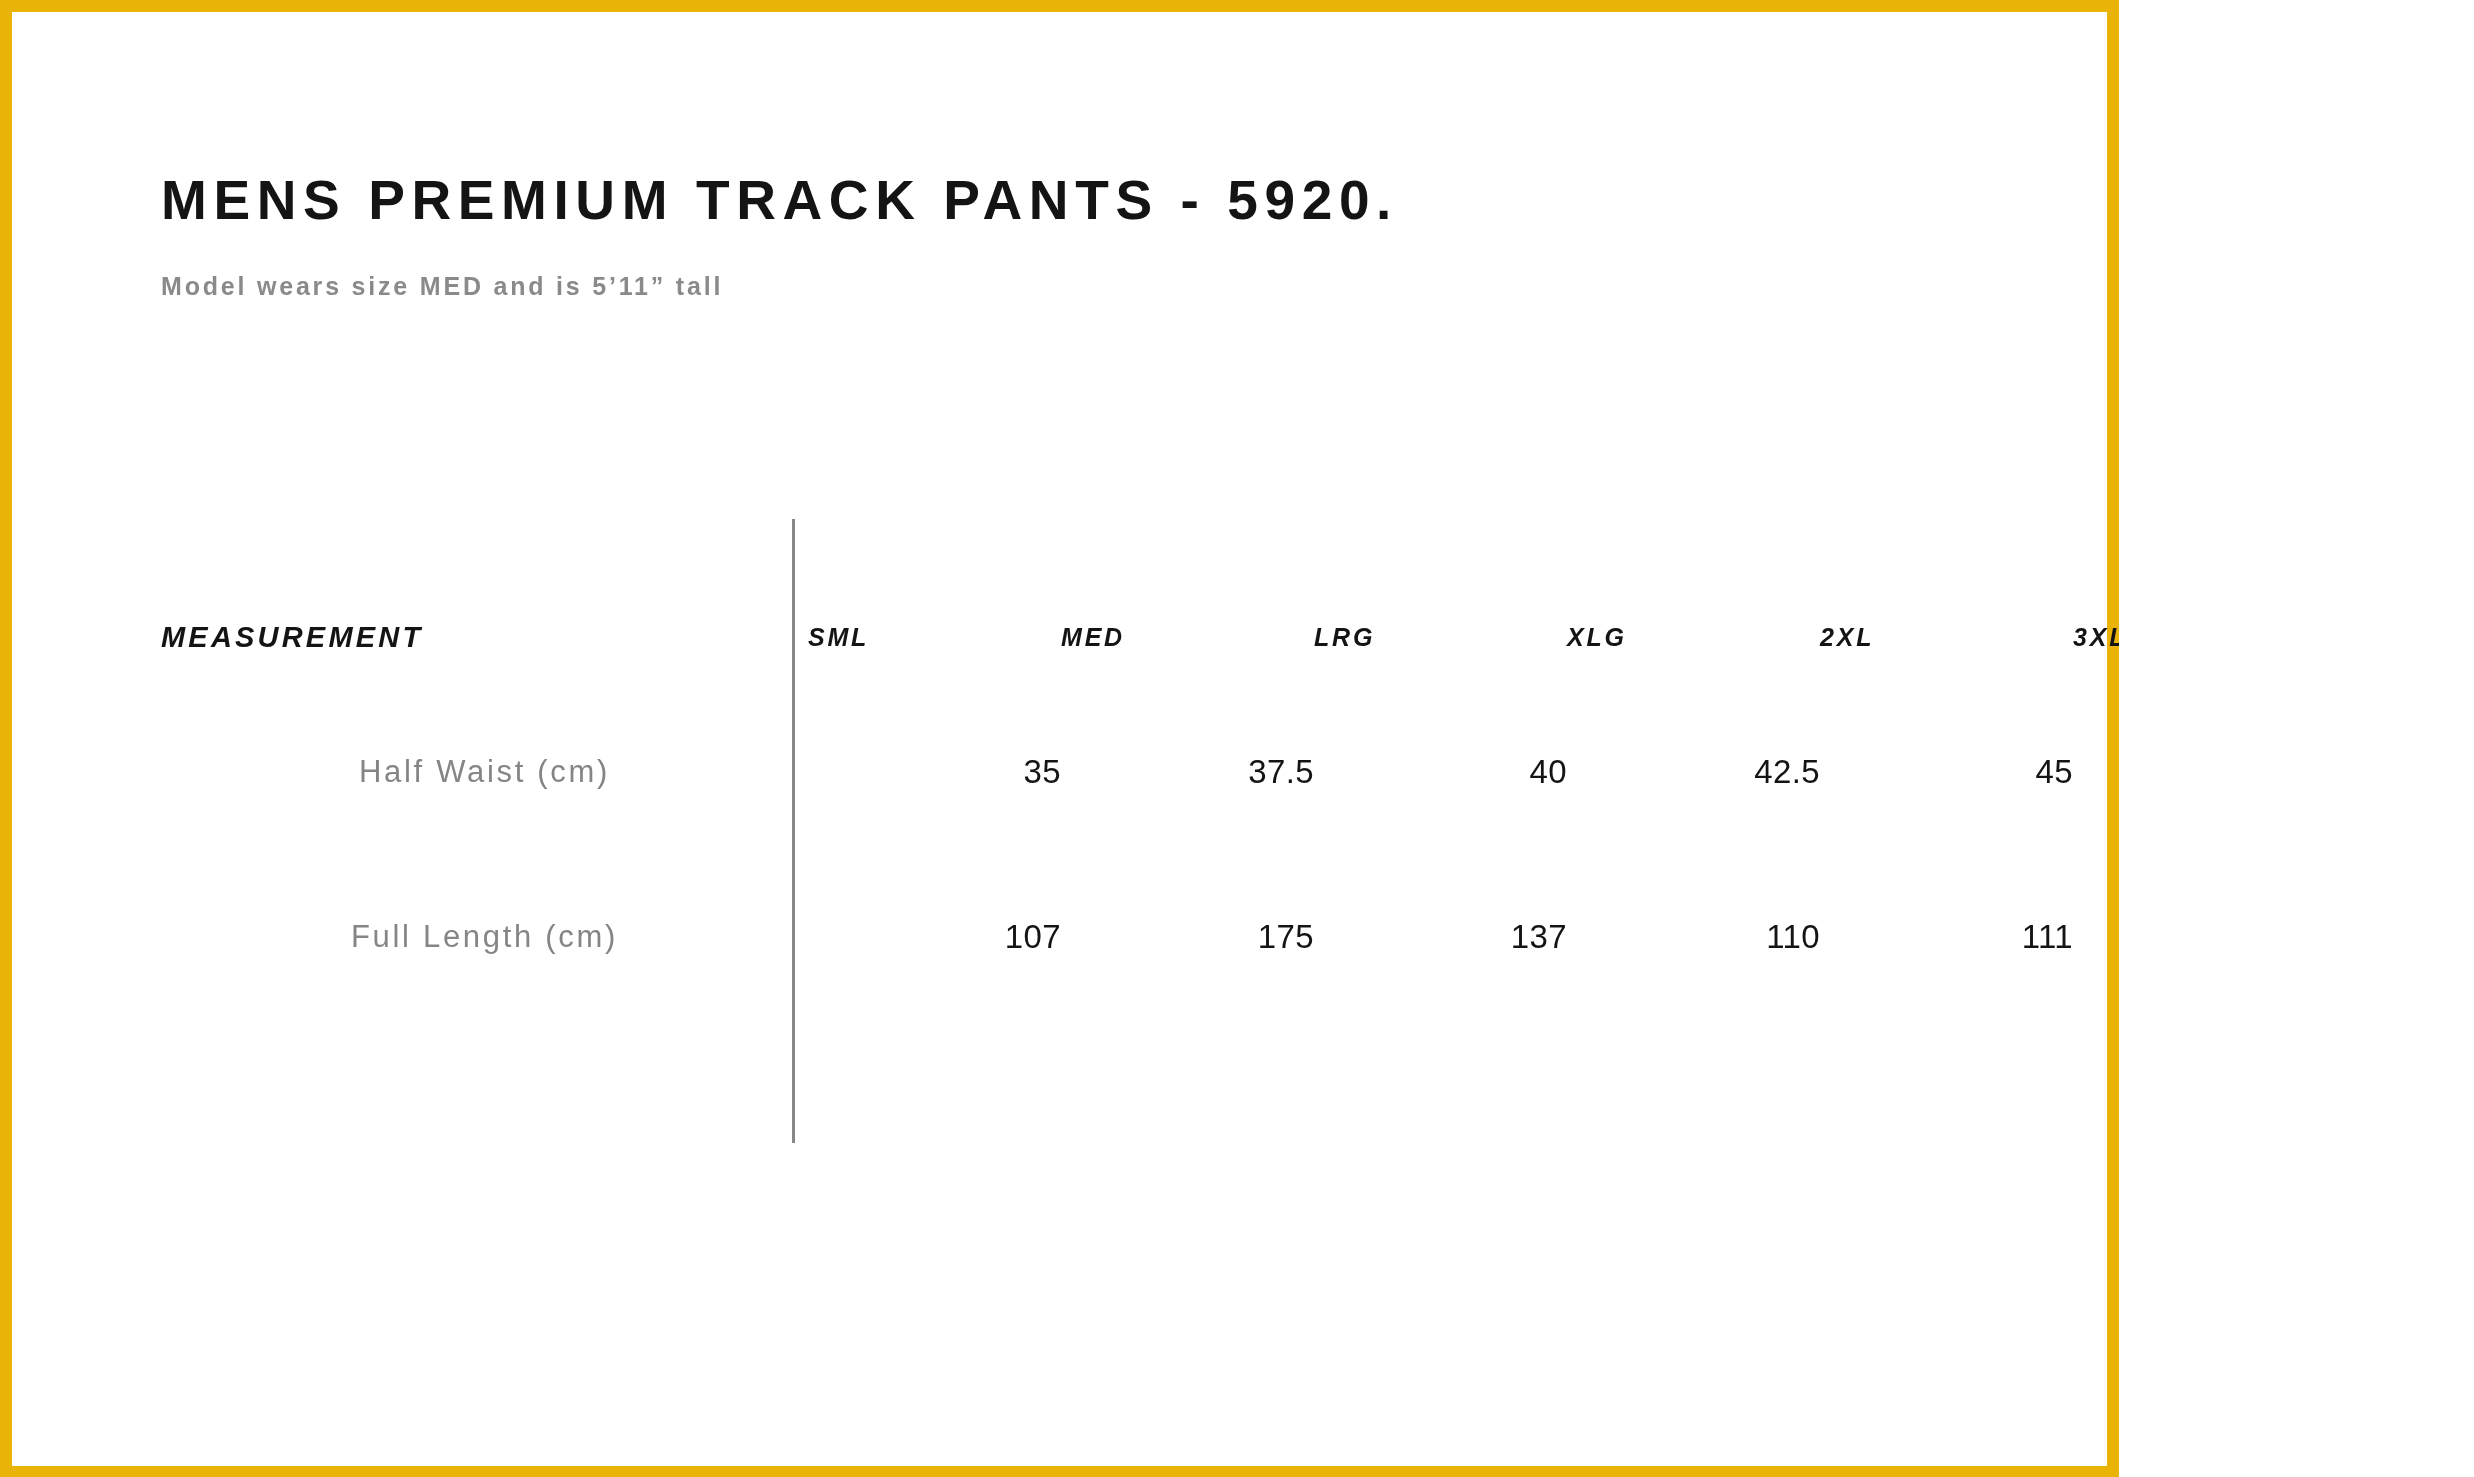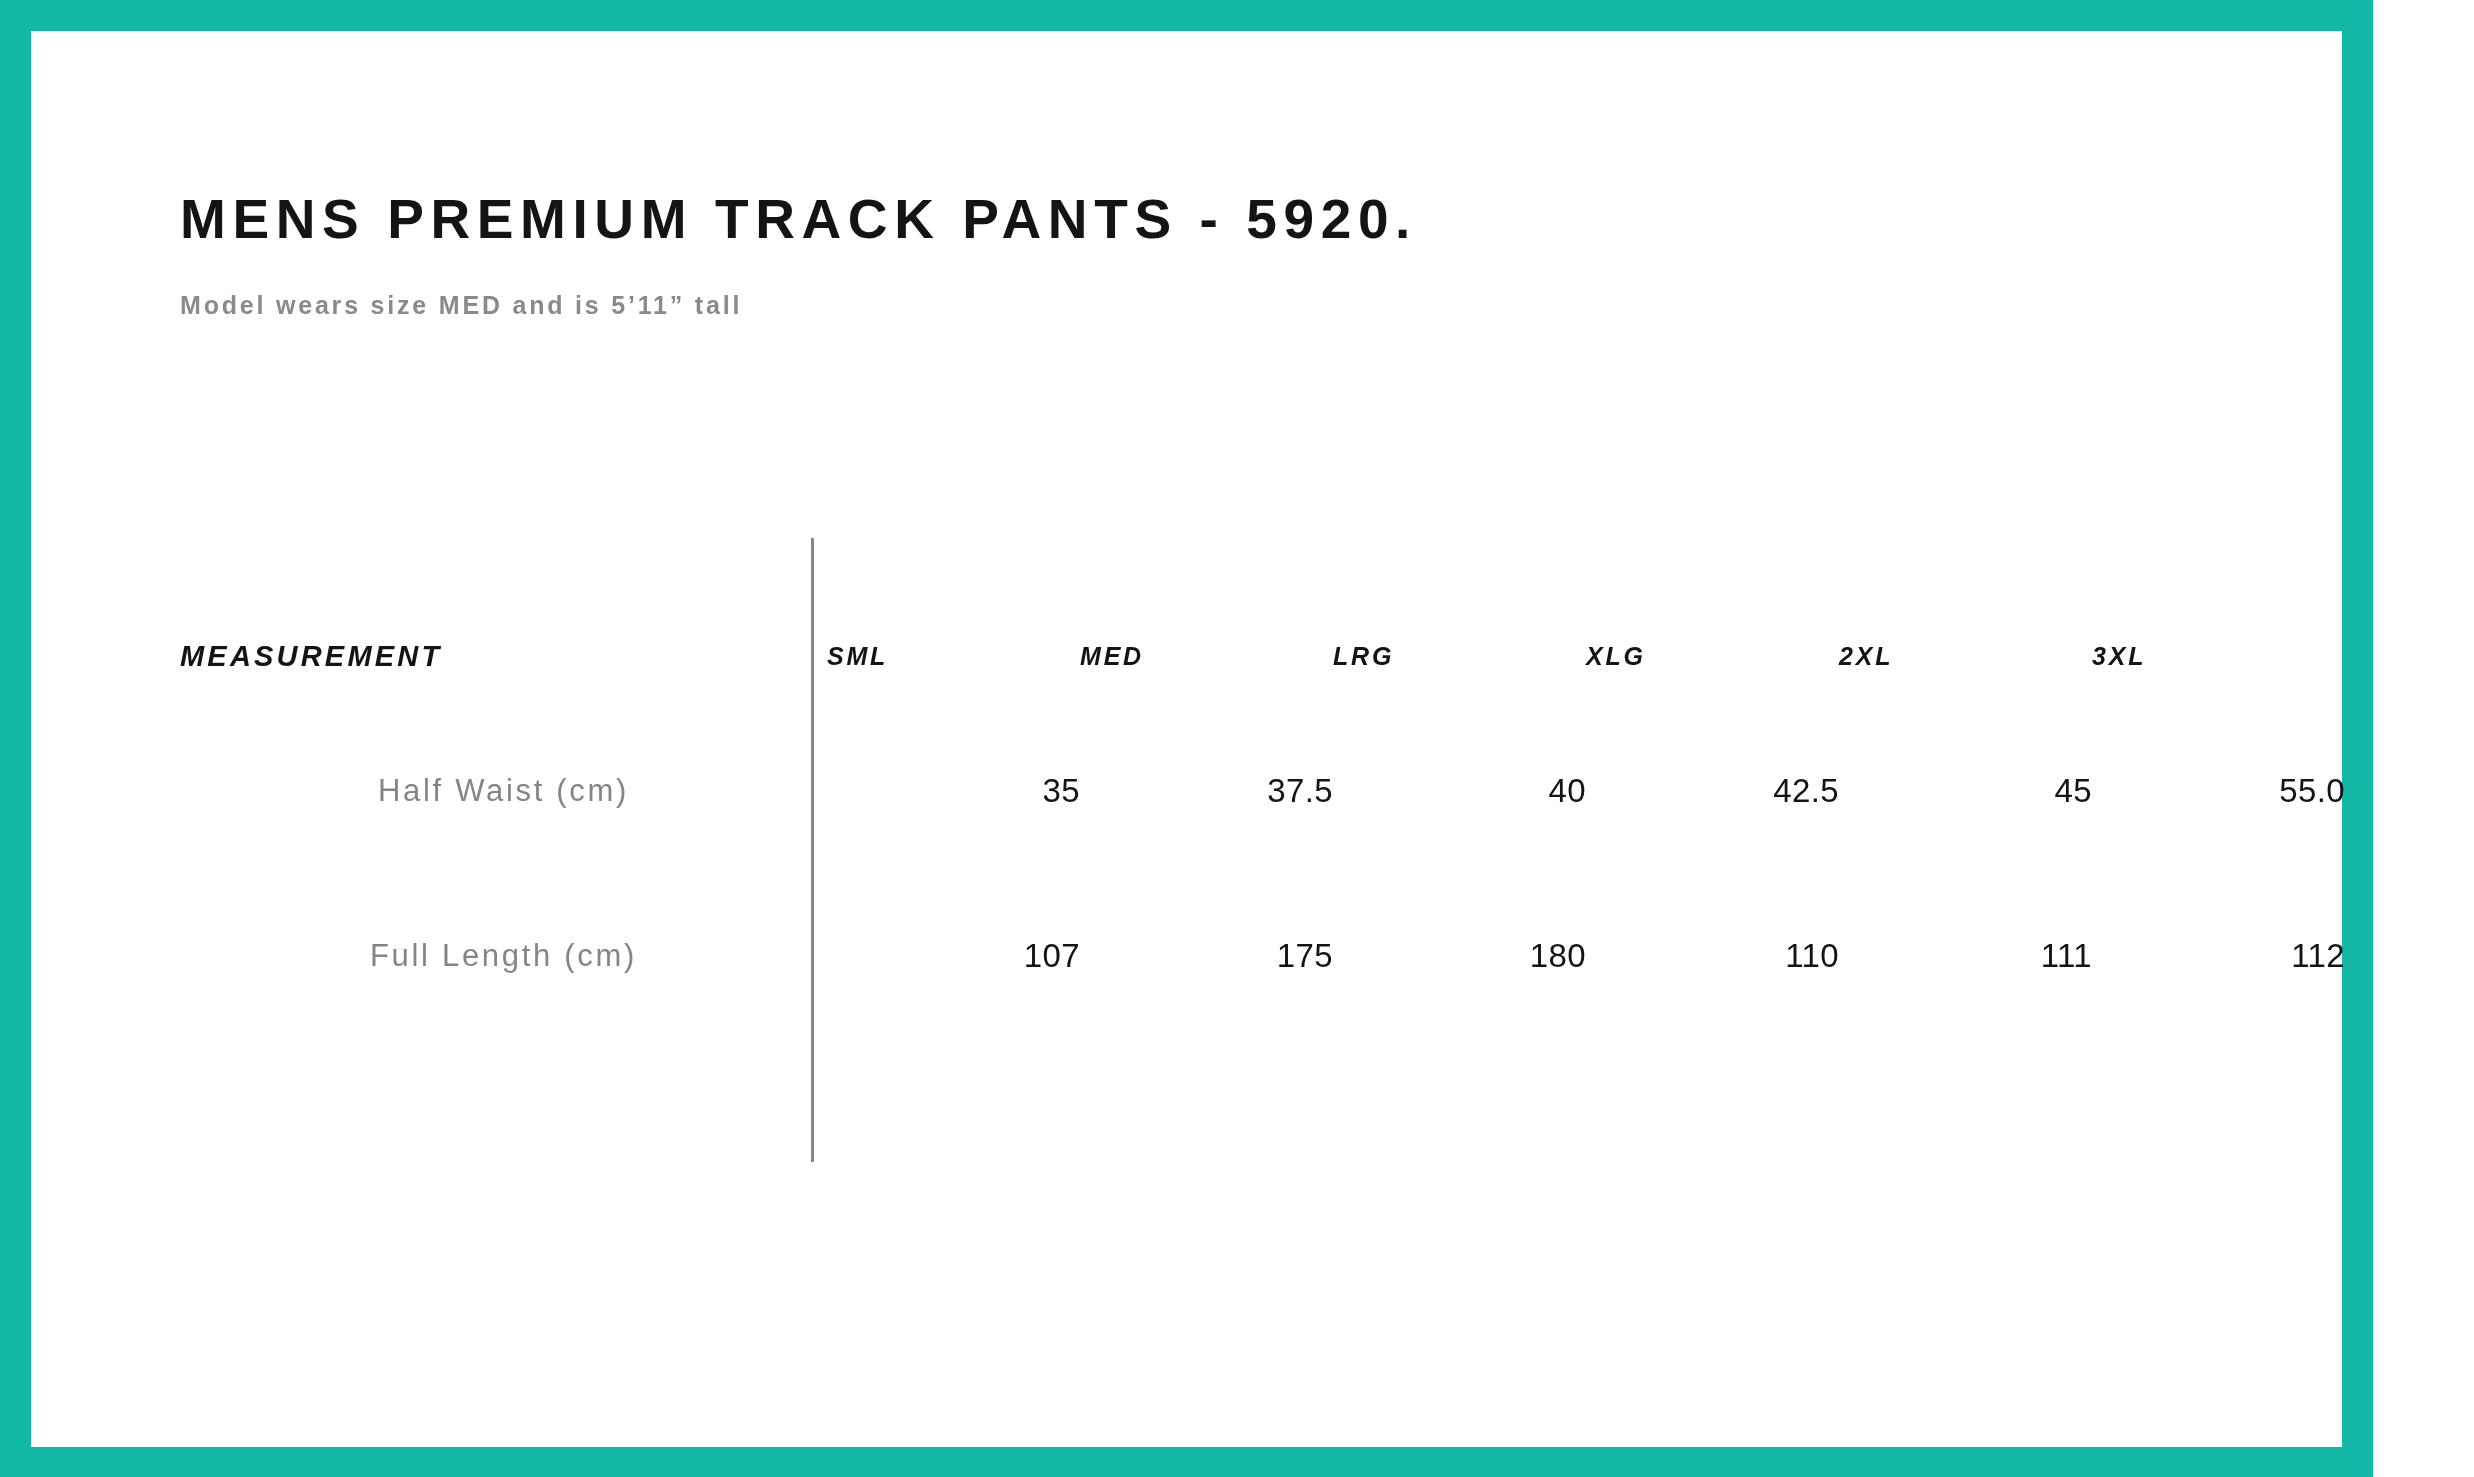--- a/index.html
+++ b/index.html
@@ -4,25 +4,25 @@
 <title>Size Chart</title>
 <style>
   html, body {
     margin: 0;
     padding: 0;
     background: #ffffff;
   }
 
   .page {
     position: relative;
-    width: 2373px;
+    width: 2119px;
     height: 1478px;
-    background: #14b8a6;
+    background: #eab308;
     box-sizing: border-box;
-    padding: 31px;
+    padding: 12px;
     font-family: "Liberation Sans", sans-serif;
     overflow: hidden;
   }
 
   .sheet {
     position: relative;
     width: 100%;
     height: 100%;
     background: #ffffff;
     box-sizing: border-box;
@@ -210,21 +210,21 @@
             <td class="row-value">37.5</td>
             <td class="row-value">40</td>
             <td class="row-value">42.5</td>
             <td class="row-value">45</td>
             <td class="row-value">55.0</td>
           </tr>
           <tr class="data-row">
             <td class="row-label">Full Length (cm)</td>
             <td class="row-value">107</td>
             <td class="row-value">175</td>
-            <td class="row-value">180</td>
+            <td class="row-value">137</td>
             <td class="row-value">110</td>
             <td class="row-value">111</td>
             <td class="row-value">112</td>
           </tr>
           <tr class="pad-bottom">
             <td></td>
             <td></td>
             <td></td>
             <td></td>
             <td></td>

